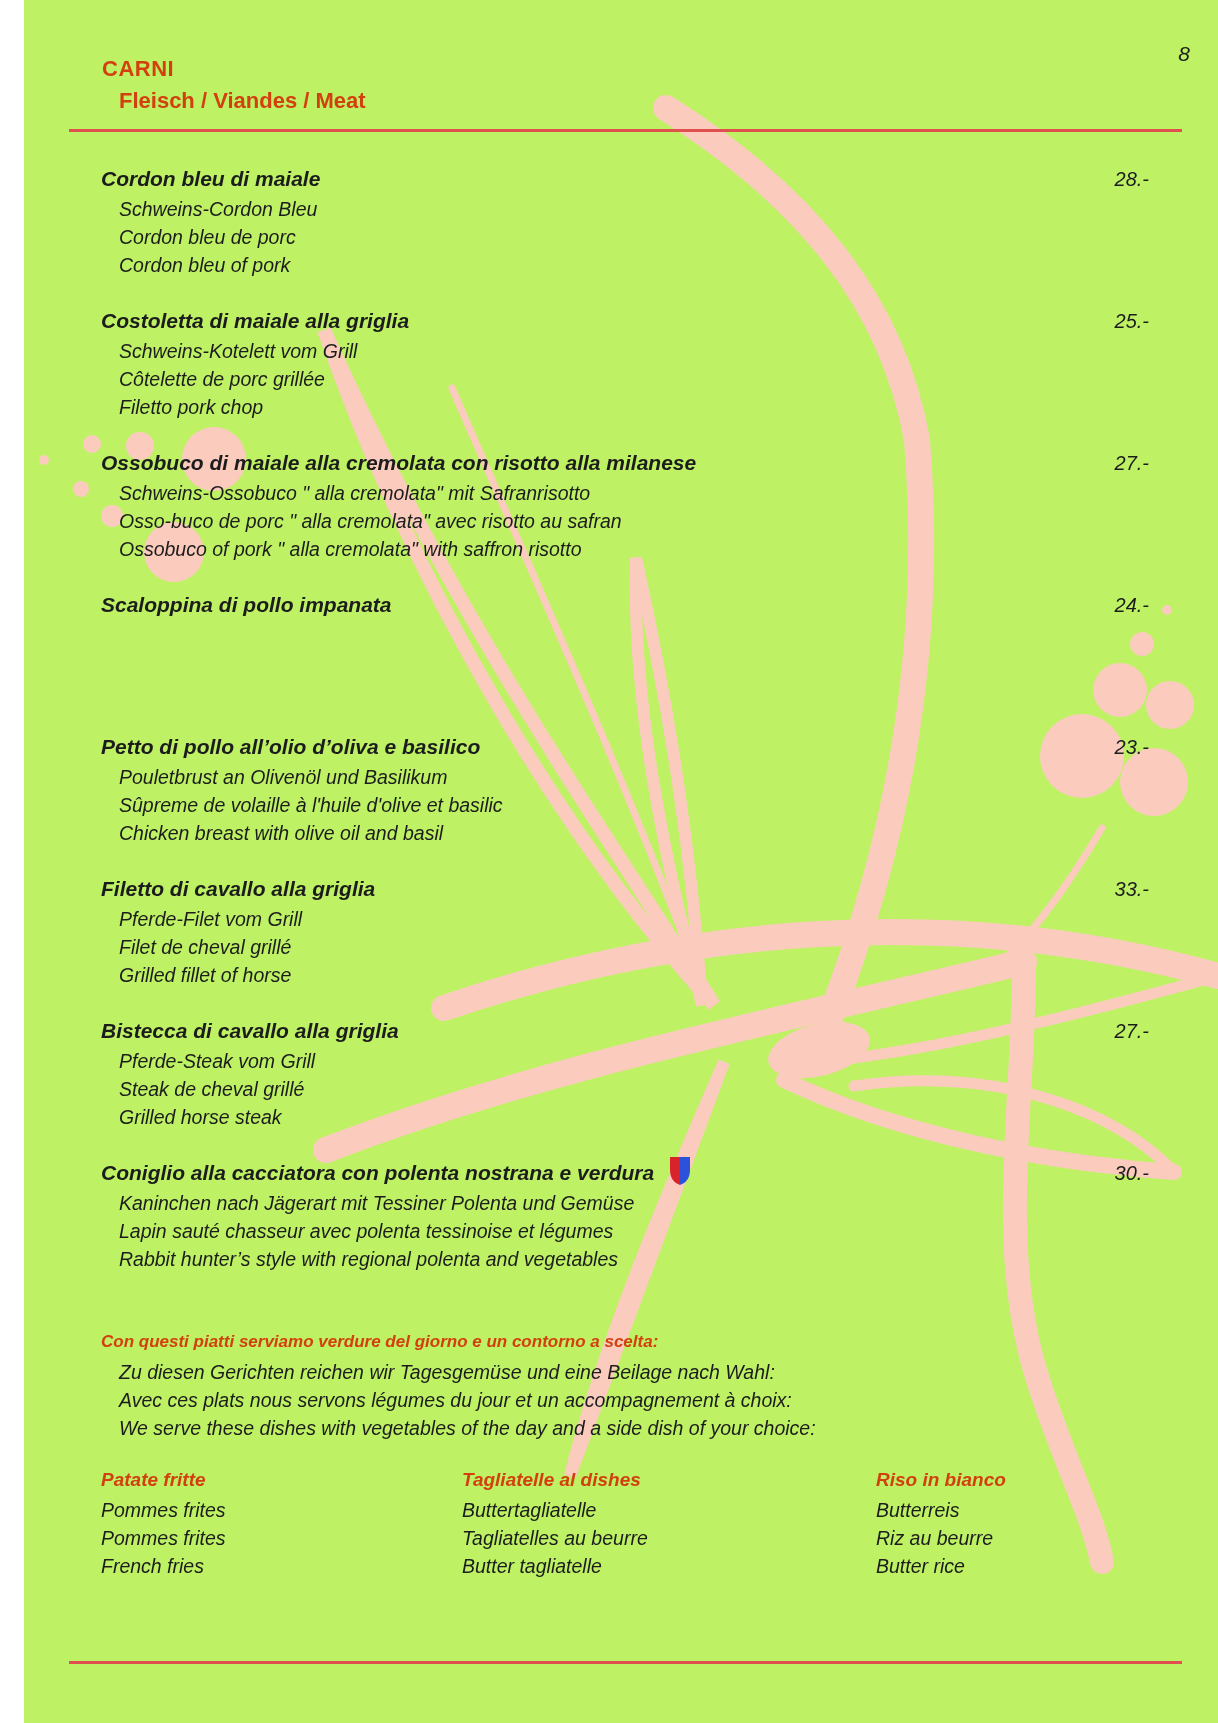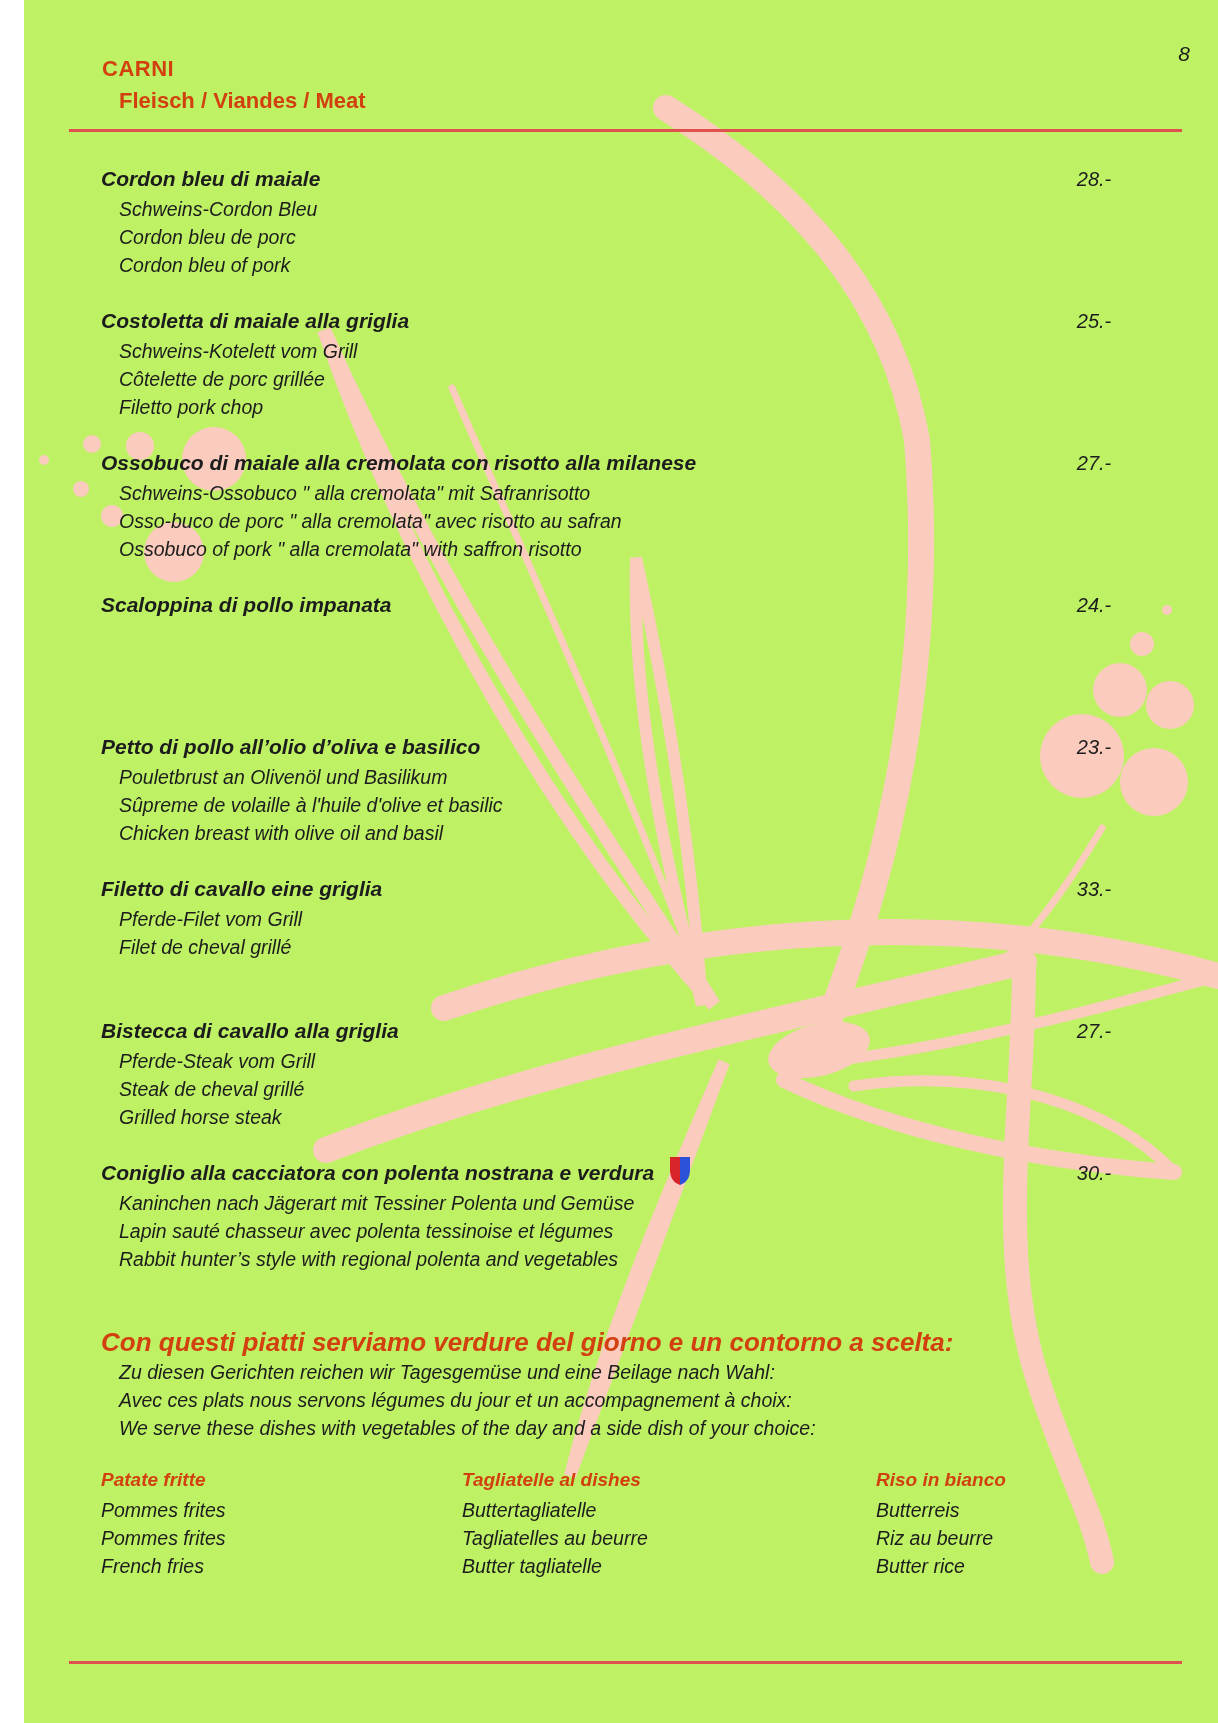--- a/index.html
+++ b/index.html
@@ -25,29 +25,29 @@
     font-size:21px;font-style:italic;color:var(--ink,#1c1c1c);
   }
   .rule{position:absolute;left:45px;width:1113px;height:3px;background:var(--rule,#e0504e);}
   .rule.top{top:129px;}
   .rule.bottom{top:1661px;}
 
   .item{position:absolute;left:77px;right:93px;}
   .item-title{display:flex;align-items:center;gap:14px;line-height:26px;padding-right:120px;}
   .item-title-text{font-size:21px;font-weight:bold;font-style:italic;white-space:nowrap;}
   .item-price{
-    position:absolute;right:0;top:0;width:110px;text-align:center;
+    position:absolute;right:0;top:0;width:110px;text-align:right;
     font-size:20px;font-style:italic;line-height:26px;
   }
   .badge{height:30px;width:24px;flex:0 0 auto;margin-top:-4px;}
   .item-trans{margin-top:3px;margin-left:18px;}
   .trans-line{font-size:19.5px;font-style:italic;line-height:28px;white-space:nowrap;}
 
   .note{position:absolute;left:77px;top:1329px;}
-  .note-title{font-size:26px;font-weight:bold;font-style:italic;line-height:26px;color:var(--accent,#d2400f);white-space:nowrap;}
+  .note-title{font-size:17px;font-weight:bold;font-style:italic;line-height:26px;color:var(--accent,#d2400f);white-space:nowrap;}
   .note-lines{margin-top:3px;margin-left:18px;}
 
   .side{position:absolute;top:1467px;width:350px;}
   .side-title{font-size:19px;font-weight:bold;font-style:italic;line-height:26px;color:var(--accent,#d2400f);white-space:nowrap;}
   .side-lines{margin-top:3px;}
 </style>
 </head>
 <body>
 
 <div class="page">
@@ -150,27 +150,28 @@
     <div class="item-price">23.-</div>
     <div class="item-trans">
             <div class="trans-line">Pouletbrust an Olivenöl und Basilikum</div>
             <div class="trans-line">Sûpreme de volaille à l'huile d'olive et basilic</div>
             <div class="trans-line">Chicken breast with olive oil and basil</div>
           </div>
   </div>
 
   <div class="item" style="top: 876px;">
     <div class="item-title">
-      <span class="item-title-text">Filetto di cavallo eine griglia</span>
+      <span class="item-title-text">Filetto di cavallo alla griglia</span>
 
     </div>
     <div class="item-price">33.-</div>
     <div class="item-trans">
             <div class="trans-line">Pferde-Filet vom Grill</div>
             <div class="trans-line">Filet de cheval grillé</div>
+            <div class="trans-line">Grilled fillet of horse</div>
           </div>
   </div>
 
   <div class="item" style="top: 1018px;">
     <div class="item-title">
       <span class="item-title-text">Bistecca di cavallo alla griglia</span>
 
     </div>
     <div class="item-price">27.-</div>
     <div class="item-trans">

